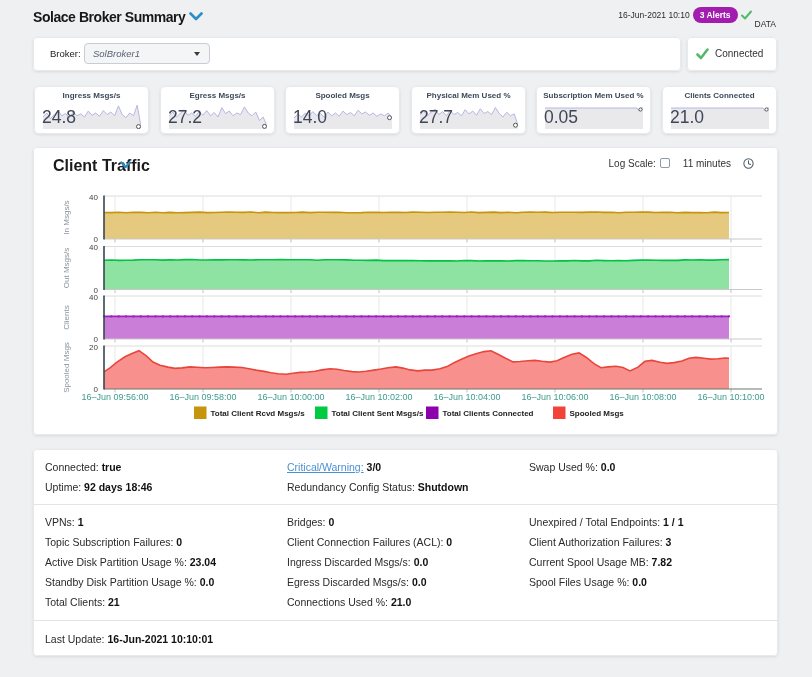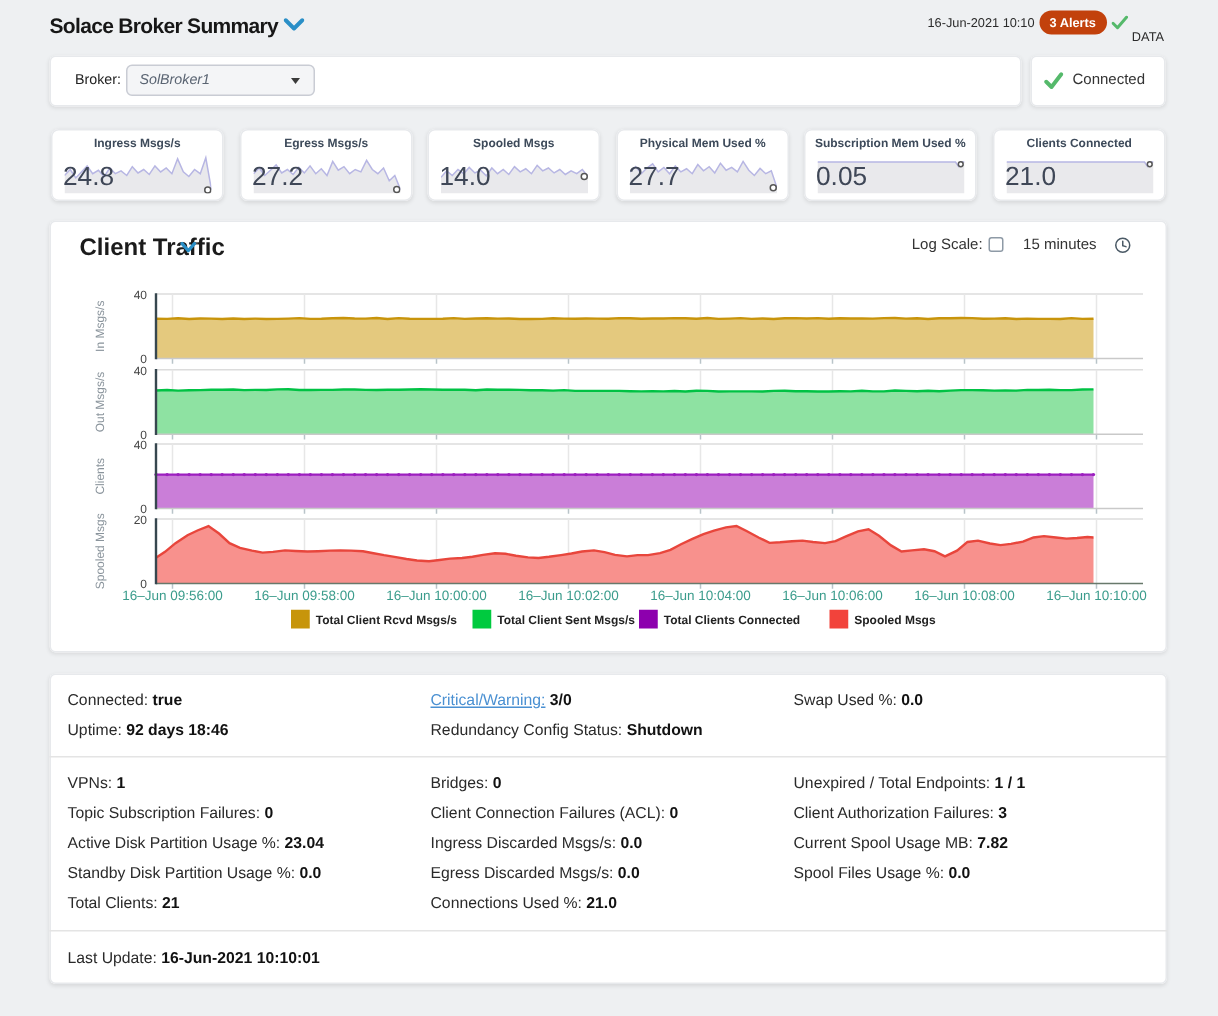--- a/index.html
+++ b/index.html
@@ -1,19 +1,19 @@
 <!DOCTYPE html>
 <html><head><meta charset="utf-8"><title>Solace Broker Summary</title>
 <style>
 *{margin:0;padding:0;box-sizing:border-box;}
 html,body{width:812px;height:677px;background:#eef0f2;font-family:"Liberation Sans",sans-serif;overflow:hidden;}
 .card{position:absolute;background:#fff;border-radius:4px;box-shadow:0 1px 3px rgba(0,0,0,0.10);outline:1px solid #e7e9ec;outline-offset:-1px;}
 .h1{position:absolute;left:33px;top:9px;font-size:14px;font-weight:700;color:#171717;letter-spacing:-0.45px;}
 .hright{position:absolute;right:36px;top:7px;height:16px;display:flex;align-items:center;gap:3px;font-size:8.5px;color:#2b2b2b;}
-.pill{background:#c2410c;color:#fff;font-weight:700;font-size:8.5px;border-radius:8px;padding:2.5px 7px 3px;}
+.pill{background:#a21caf;color:#fff;font-weight:700;font-size:8.5px;border-radius:8px;padding:2.5px 7px 3px;}
 .brokercard{left:33px;top:37px;width:648px;height:34px;}
 .blabel{position:absolute;left:17px;top:11px;font-size:9.5px;color:#222;}
 .select{position:absolute;left:51px;top:5.5px;width:126px;height:21px;background:#f4f5f7;border:1px solid #c9ccd4;border-radius:4px;font-size:9.5px;color:#5a6472;line-height:19px;padding-left:8px;font-style:italic;}
 .select:after{content:"";position:absolute;right:9px;top:8px;border-left:3.5px solid transparent;border-right:3.5px solid transparent;border-top:4.5px solid #3a3a3a;}
 .conncard{left:687px;top:37px;width:90px;height:34px;}
 .conntxt{position:absolute;left:28px;top:11px;font-size:10px;color:#333;}
 .scard{position:absolute;top:86px;width:115px;height:48px;background:#fff;border-radius:5px;box-shadow:0 1px 3px rgba(0,0,0,0.10);outline:1px solid #e7e9ec;outline-offset:-1px;}
 .stitle{position:absolute;top:4.5px;left:0;right:0;text-align:center;font-size:8px;font-weight:700;color:#3d4a5a;}
 .sspark{position:absolute;left:9px;top:17px;width:98px;height:26px;}
 .snum{position:absolute;left:8px;top:21px;font-size:17.5px;color:#3f4757;}
@@ -107,21 +107,21 @@
         <circle cx="95.5" cy="6.5" r="1.6" fill="#fff" stroke="#555" stroke-width="1"></circle>
       </svg></div>
   <div class="snum">21.0</div>
 </div>
 
 <div class="card chartpanel">
   <div class="ctitle">Client Traffic</div>
   <svg style="position:absolute;left:87px;top:14px" width="11" height="8" viewBox="0 0 11 8">
       <polyline points="1.4,1.4 5.5,6.2 9.6,1.4" fill="none" stroke="#2a8fc7" stroke-width="2.2" stroke-linecap="round" stroke-linejoin="round"></polyline>
     </svg>
-  <div class="cright">Log Scale:<span class="cbox"></span><span style="margin-left:13px;">15 minutes</span>
+  <div class="cright">Log Scale:<span class="cbox"></span><span style="margin-left:13px;">11 minutes</span>
     <svg style="margin-left:12px;" width="11" height="11" viewBox="0 0 13 13">
         <circle cx="6.5" cy="6.5" r="5.5" fill="none" stroke="#4b5a66" stroke-width="1.2"></circle>
         <path d="M6.5 3.4 L6.5 6.8 L9 7.6" fill="none" stroke="#4b5a66" stroke-width="1.2" stroke-linecap="round"></path>
       </svg>
   </div>
   <div style="position:absolute;left:0;top:0;"><svg width="745" height="288" viewBox="0 0 745 288">
 <style>
 .ytick{font:8px "Liberation Sans",sans-serif;fill:#444;}
 .ytitle{font:8px "Liberation Sans",sans-serif;fill:#8a949c;}
 .xtick{font:9px "Liberation Sans",sans-serif;fill:#3b9c8c;}

